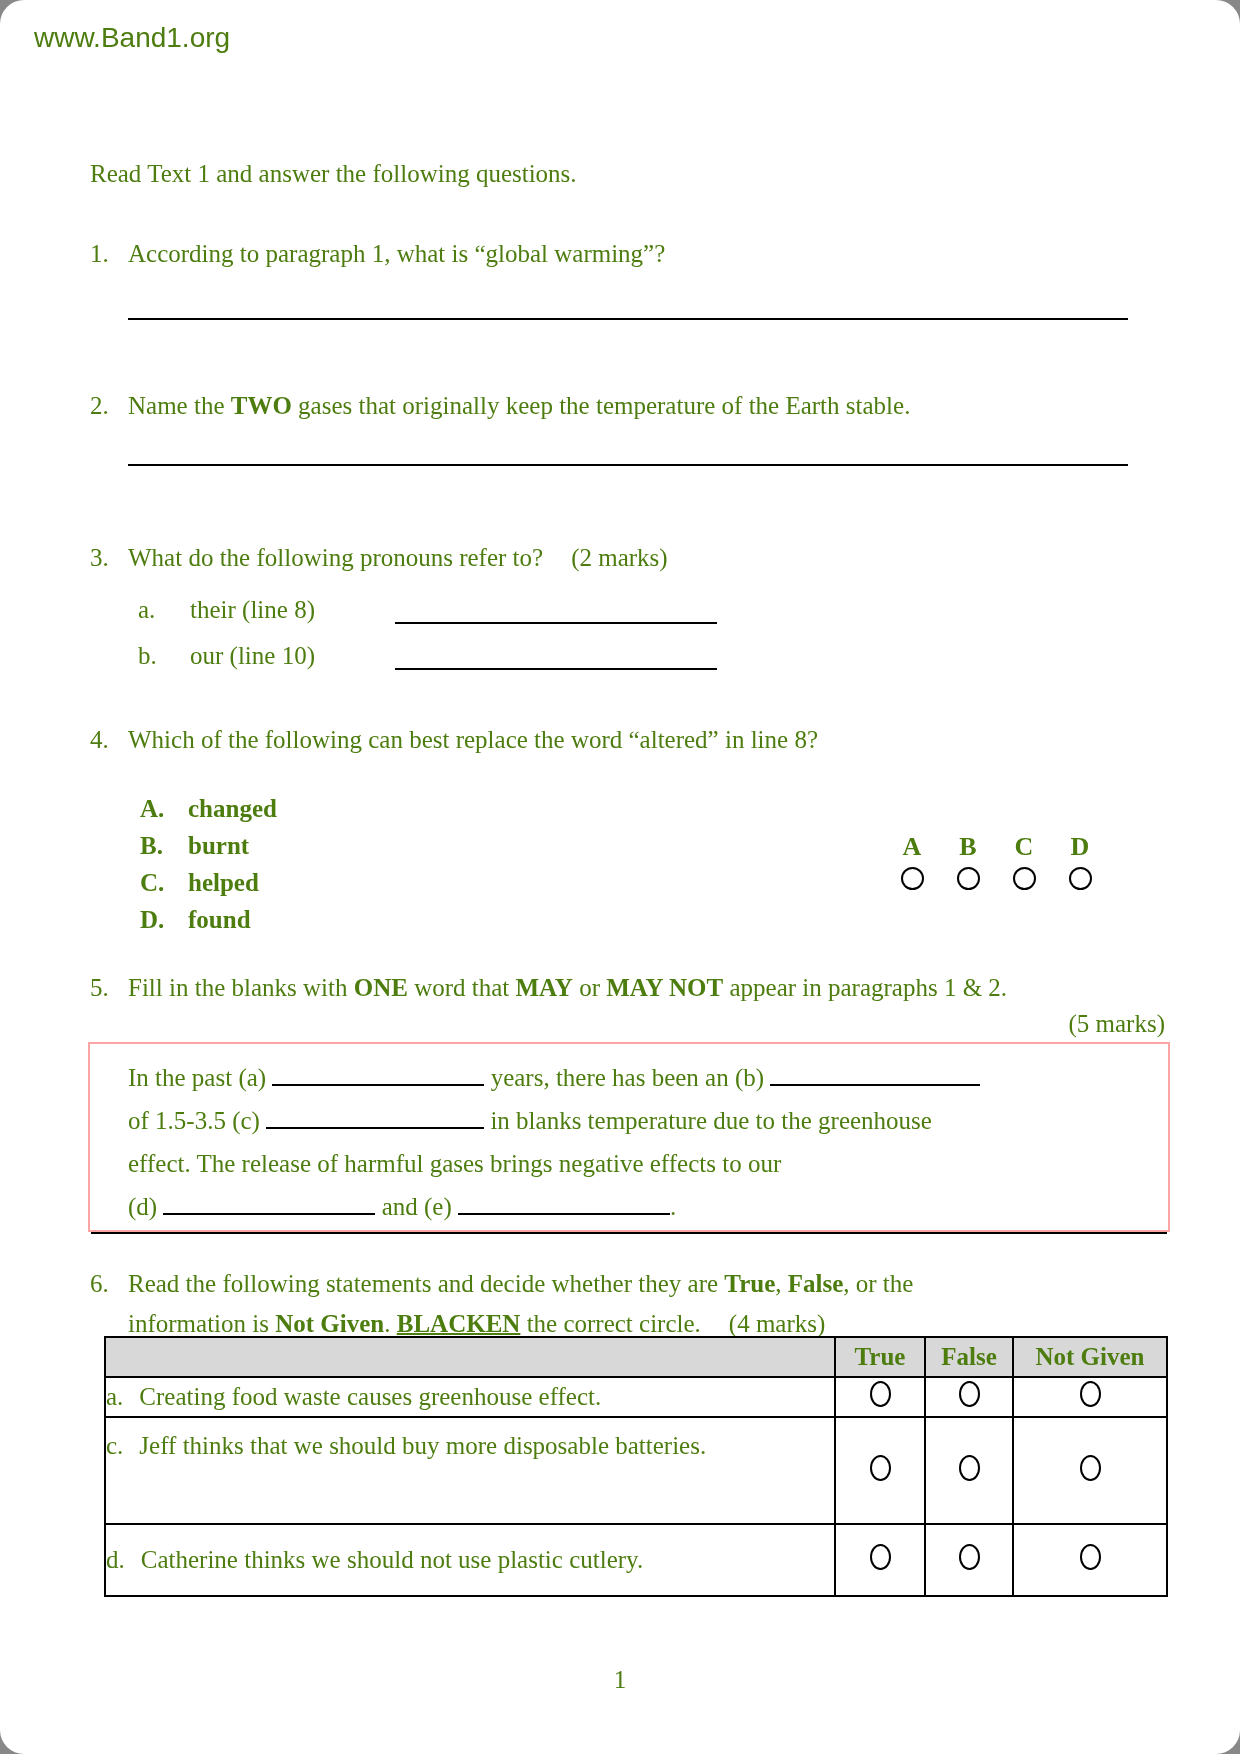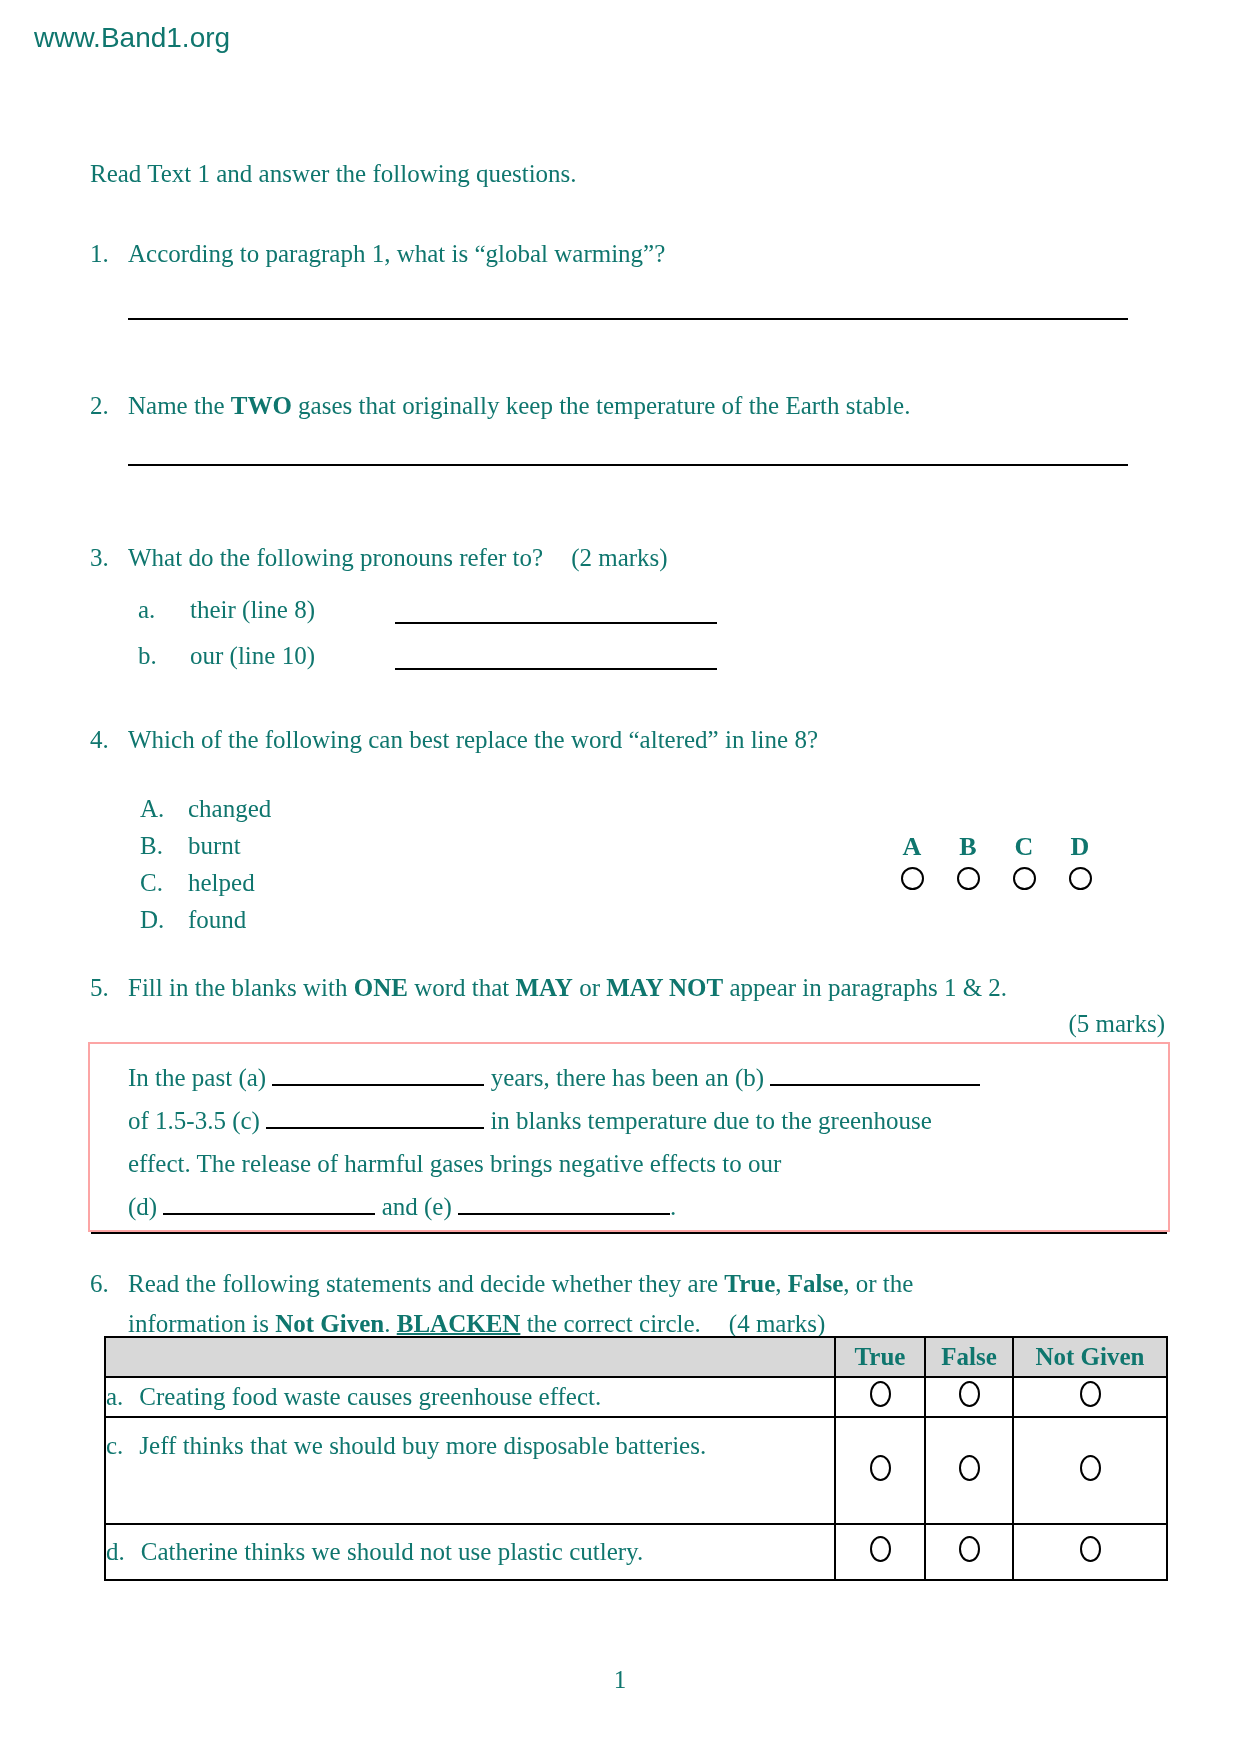--- a/index.html
+++ b/index.html
@@ -2,38 +2,39 @@
 <html><head>
 <meta charset="utf-8">
 <style>
   html,body{margin:0;padding:0;background:#888;}
   .page{
     position:relative;
     width:1240px;height:1754px;
     margin:0 auto;
     background:#ffffff;
     font-family:"Liberation Serif", serif;
-    font-size:25px;color:#0f766e;
+    font-size:25px;color:#4d7c0f;
     overflow:hidden;
+    border-radius:24px;
   }
   .abs{position:absolute;}
   .site{left:34px;top:22px;font-family:"Liberation Sans",sans-serif;font-size:28px;}
   .sec-title{left:90px;top:94px;font-size:31px;font-weight:bold;}
   .sec-title .marks-gap{display:inline-block;margin-left:45px;}
   .intro{left:90px;top:160px;}
   .q{left:90px;width:1075px;display:flex;}
   .qnum{flex:0 0 38px;}
   .qbody{flex:1;}
   .ansline{height:0;border-bottom:2px solid #000;}
   .inline-marks{margin-left:28px;}
   .q3item{left:138px;display:flex;align-items:flex-end;height:34px;}
   .q3item .lbl{width:52px;}
   .q3item .txt{width:205px;}
   .q3item .blank{width:322px;border-bottom:2px solid #000;height:30px;}
-  .q4opts{left:140px;top:790px;line-height:37px;}
+  .q4opts{left:140px;top:790px;line-height:37px;font-weight:bold;}
   .q4opts .olbl{display:inline-block;width:48px;}
   .bubblegrid{left:884px;top:834px;display:grid;grid-template-columns:repeat(4,56px);row-gap:7px;justify-items:center;}
   .bubblegrid .blbl{font-weight:bold;font-size:26px;line-height:26px;}
   .circle{display:inline-block;width:23px;height:23px;border:2px solid #000;border-radius:50%;background:#fff;box-sizing:border-box;}
   .q5marks{left:90px;top:1010px;width:1075px;text-align:right;}
   .sumbox{
     left:88px;top:1042px;width:1082px;height:190px;
     border:2px solid #fca5a5;box-sizing:border-box;
     padding:12px 16px 0 38px;line-height:43px;
     box-shadow:0 5px 0 -3px #000;
@@ -48,21 +49,21 @@
     border-collapse:collapse;table-layout:fixed;width:1062px;
     font-size:25px;
   }
   table.tf td,table.tf th{border:2px solid #000;padding:0;}
   table.tf th{background:#d8d8d8;font-weight:bold;text-align:center;height:38px;}
   table.tf th.stmt-h{background:#d8d8d8;}
   td.stmt{padding-left:14px;vertical-align:middle;}
   td.stmt .rlbl{display:inline-block;margin-right:16px;}
   td.bub{text-align:center;vertical-align:middle;}
   .tfcircle{display:inline-block;width:21px;height:26px;border:2px solid #000;border-radius:50%;background:#fff;box-sizing:border-box;}
-  tr.h-a{height:40px;} tr.h-b{height:55px;} tr.h-c{height:107px;} tr.h-d{height:56px;}
+  tr.h-a{height:40px;} tr.h-b{height:55px;} tr.h-c{height:107px;} tr.h-d{height:72px;}
   tr.h-c td.stmt{vertical-align:top;padding-top:14px;}
   .pageno{left:0;top:1666px;width:1240px;text-align:center;}
 </style>
 </head>
 <body>
 
 <div class="page">
 
   <div class="abs site">www.Band1.org</div>
 

